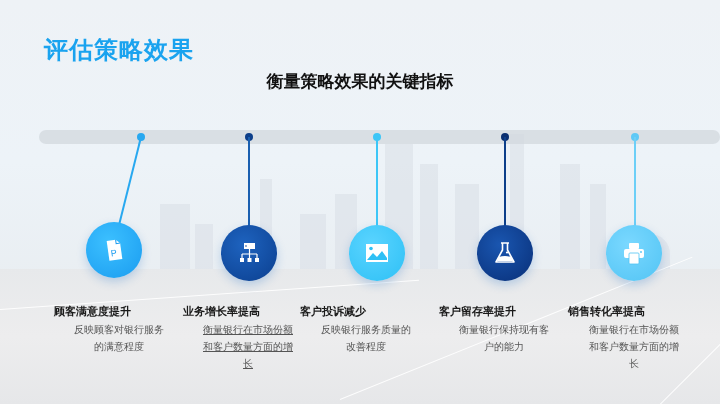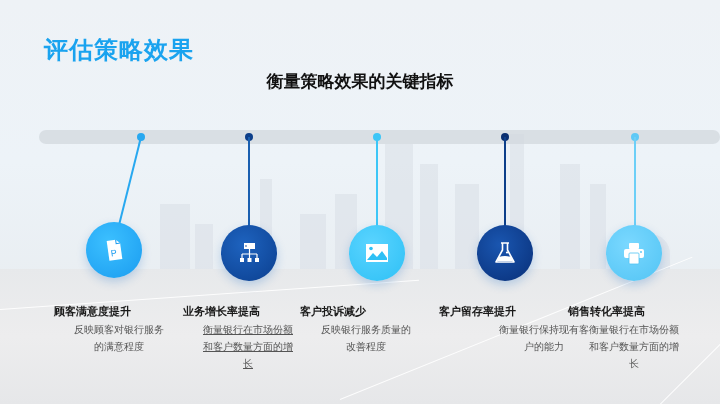--- a/index.html
+++ b/index.html
@@ -121,21 +121,21 @@
 <div class="dot" style="left:501px;background:#0a2f70;"></div>
 <div class="connector" style="left:504px;top:137px;height:90px;background:#0d3f8a;"></div>
 <div class="circle" style="left:477px;top:225px;background:radial-gradient(circle at 40% 35%, #1a56b0, #082f78);">
   <svg viewBox="0 0 28 28">
     <path d="M10 4 H18 M11.5 4 V11 L5 23 H23 L16.5 11 V4" fill="none" stroke="#fff" stroke-width="1.6" stroke-linejoin="round"></path>
     <path d="M7.8 18 Q14 16 20.2 18 L22 22 H6 Z" fill="#fff"></path>
     <circle cx="16" cy="13.5" r="1.1" fill="#fff"></circle>
   </svg>
 </div>
 <div class="item-title" style="left:439px;font-family:Liberation Serif, serif;">客户留存率提升</div>
-<div class="item-desc" style="left:458px;margin-left:40px;">衡量银行保持现有客户的能力</div>
+<div class="item-desc" style="left:458px;">衡量银行保持现有客户的能力</div>
 
 <div class="dot" style="left:631px;background:#5ec9f6;"></div>
 <div class="connector" style="left:634px;top:137px;height:90px;background:#6ccff7;"></div>
 <div class="circle" style="left:606px;top:225px;background:radial-gradient(circle at 40% 35%, #7ad8ff, #52c4f4);">
   <svg viewBox="0 0 28 28">
     <rect x="9" y="4" width="10" height="6" rx="1" fill="#fff"></rect>
     <rect x="4" y="10" width="20" height="9" rx="2" fill="#fff"></rect>
     <circle cx="21" cy="13" r="0.9" fill="#52c4f4"></circle>
     <rect x="9" y="14" width="10" height="11" rx="1" fill="#fff" stroke="#52c4f4" stroke-width="0.8"></rect>
   </svg>

